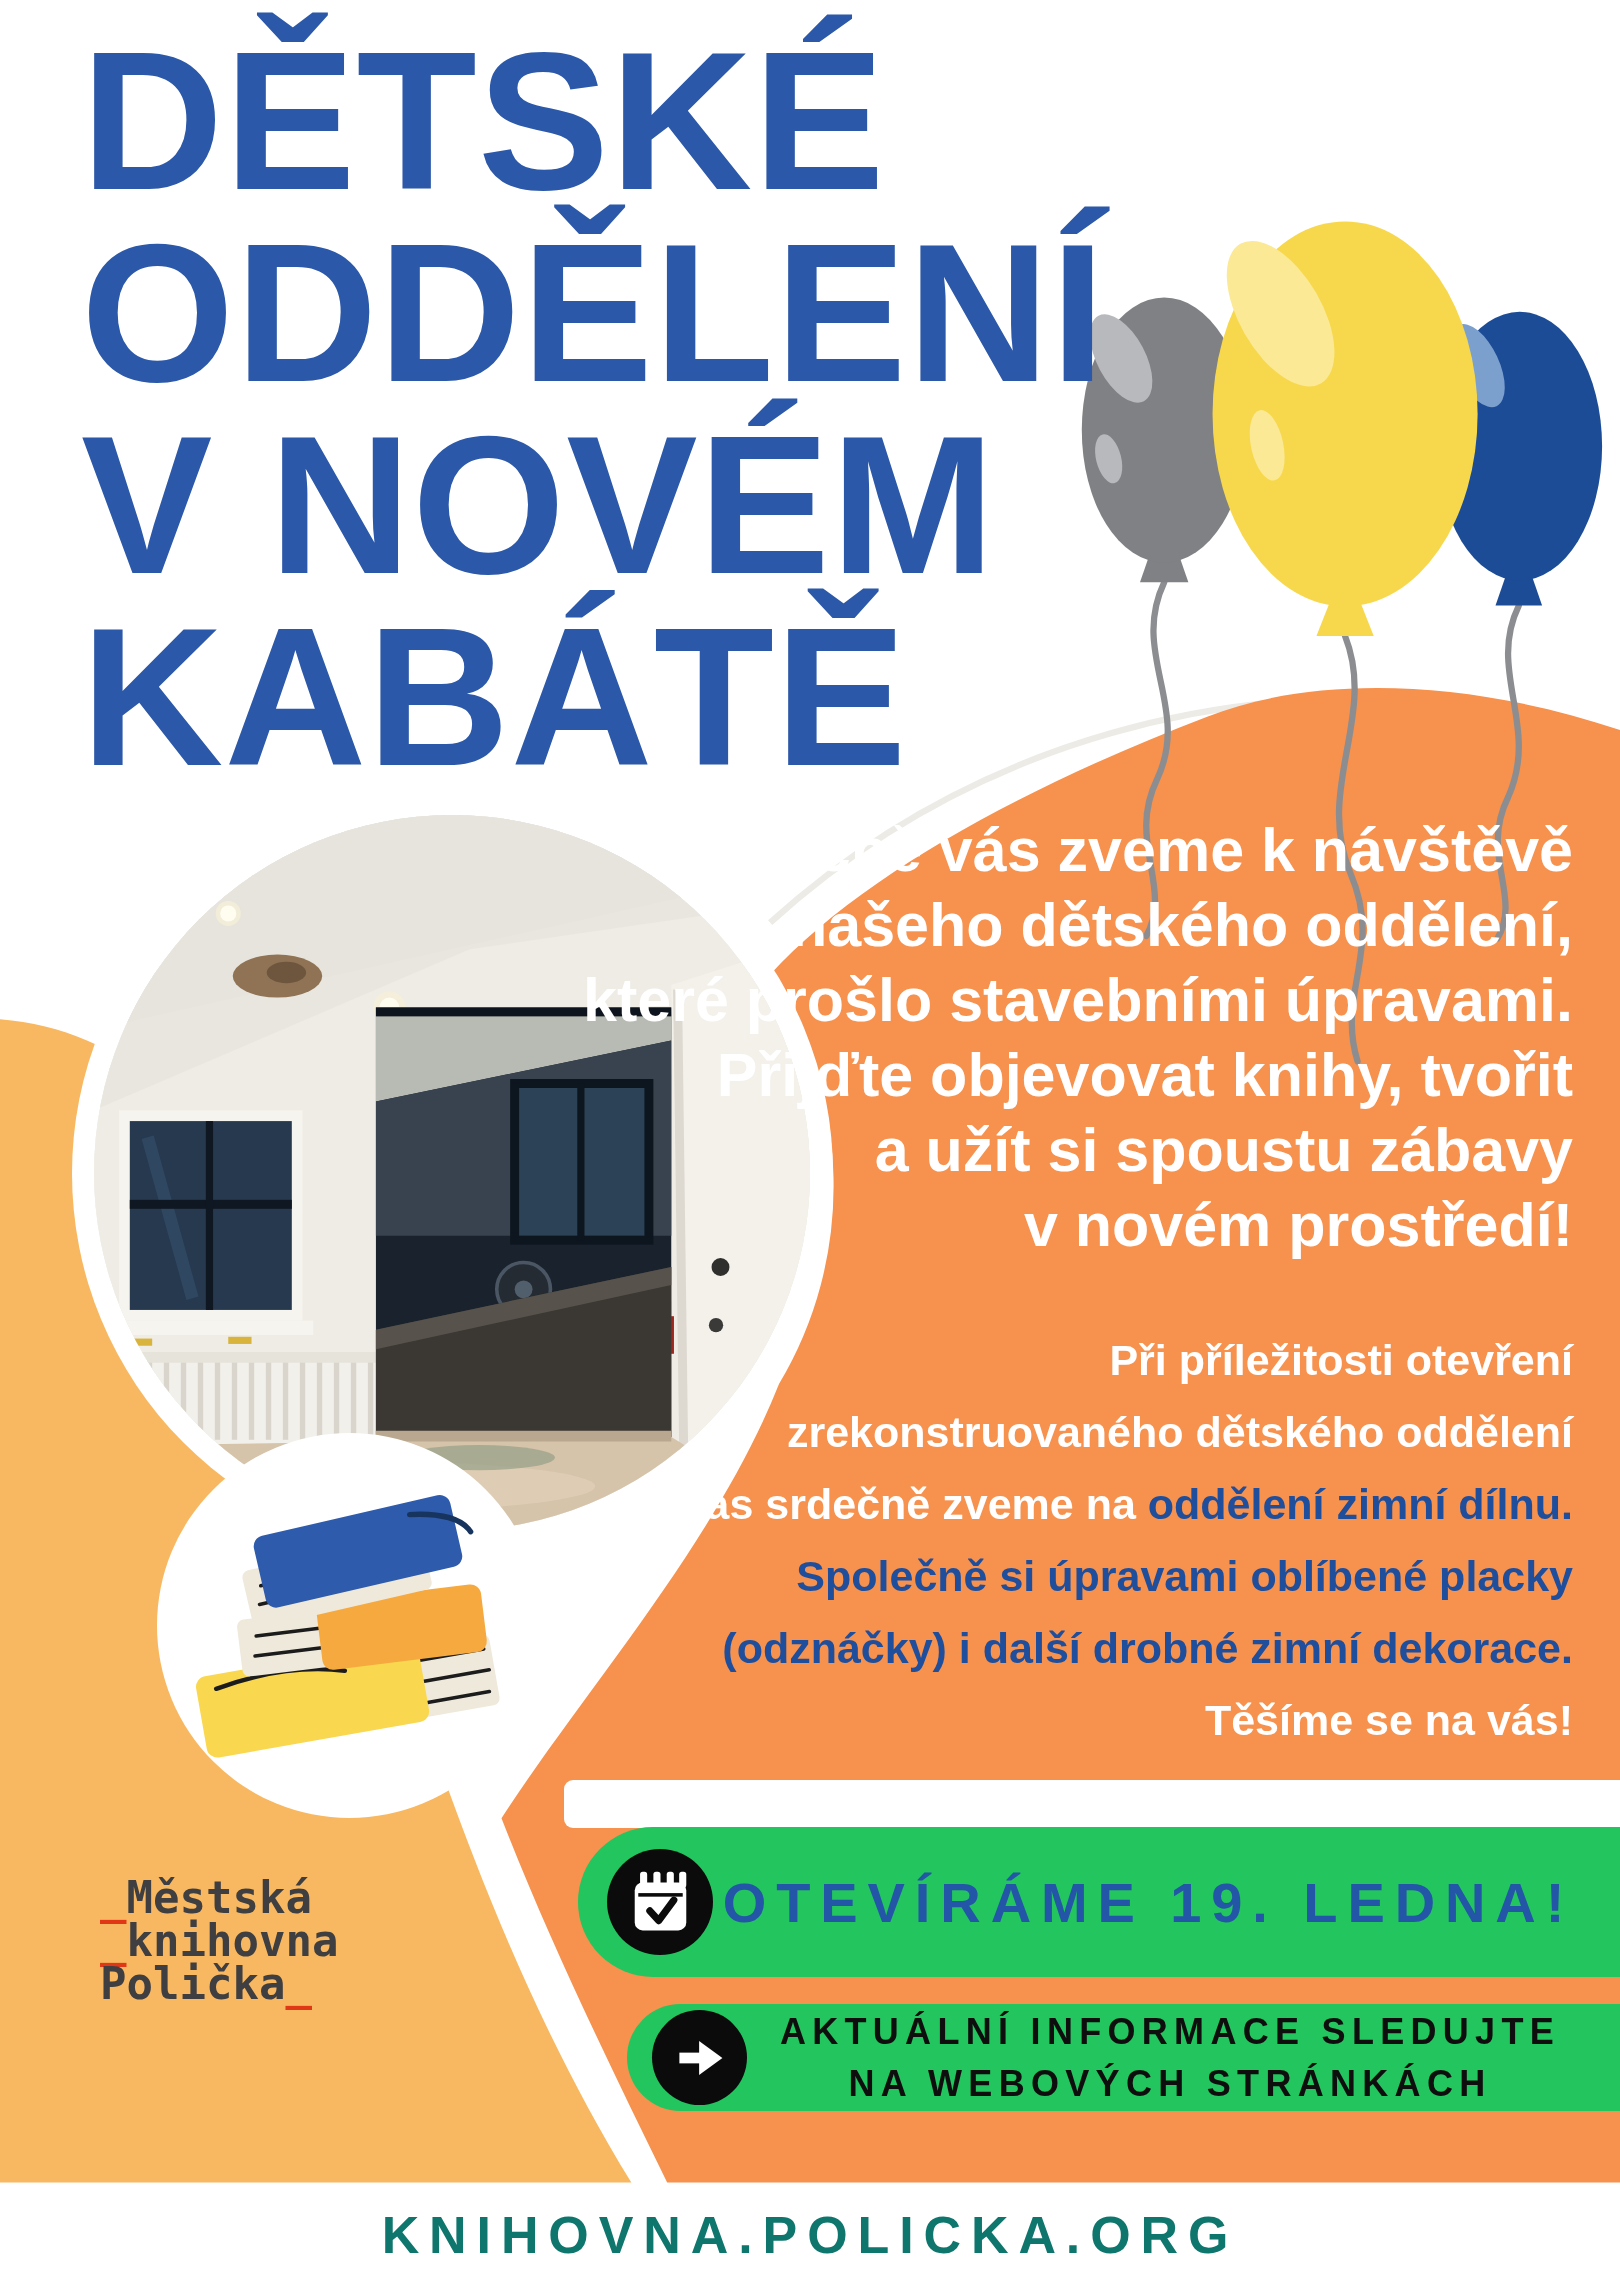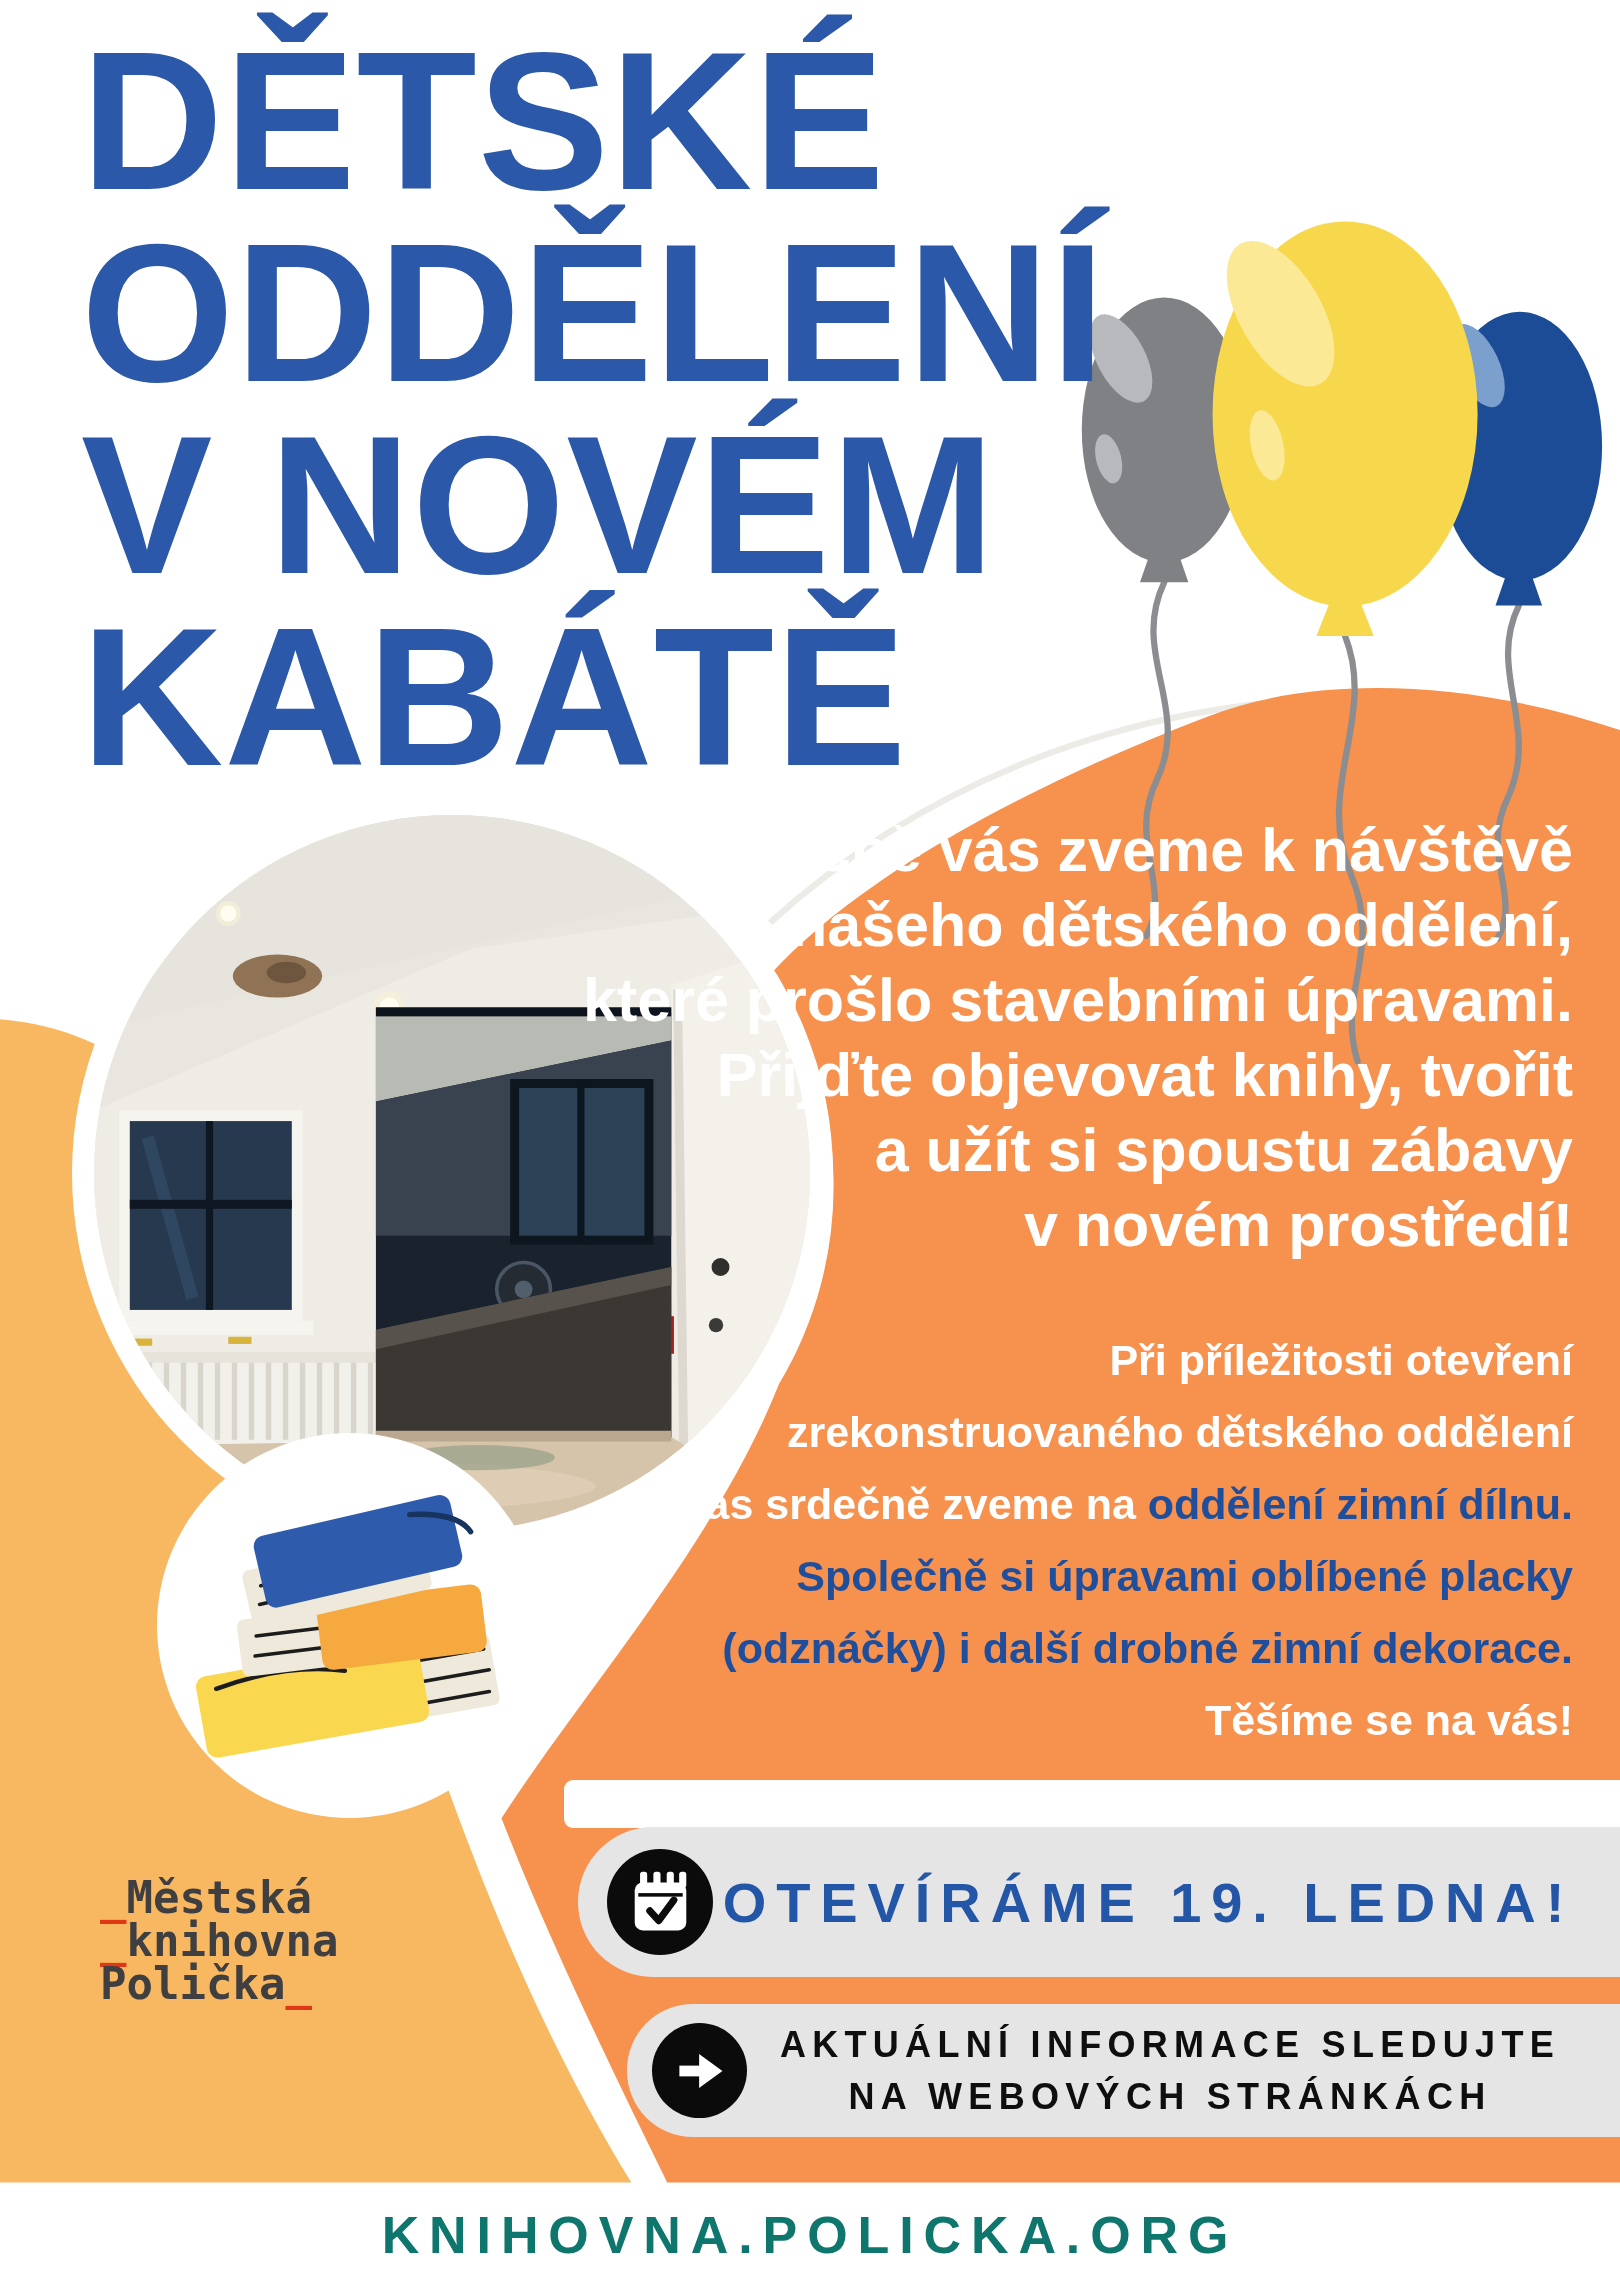--- a/index.html
+++ b/index.html
@@ -26,23 +26,23 @@
   .intro{right:63px;top:813px;text-align:right;color:#fff;font-size:61px;font-weight:700;
          line-height:75px;white-space:nowrap;}
   .invite{right:63px;top:1324px;text-align:right;color:#fff;font-size:43px;font-weight:700;
           line-height:72px;white-space:nowrap;}
   .invite .blue, .invite-blue{color:#1E4E9C;}
 
   
   .stripe{left:564px;top:1780px;width:1056px;height:48px;background:#fff;border-radius:9px 0 0 9px;}
 
   
-  .banner{background:#e5e5e5;display:flex;align-items:center;}
+  .banner{background:#22c55e;display:flex;align-items:center;}
   .banner-open{left:578px;top:1827px;width:1042px;height:150px;border-radius:75px 0 0 75px;}
-  .banner-info{left:627px;top:2004px;width:993px;height:133px;border-radius:66px 0 0 66px;}
+  .banner-info{left:627px;top:2004px;width:993px;height:107px;border-radius:66px 0 0 66px;}
   .icon-circle{border-radius:50%;background:#0B0B0B;display:flex;align-items:center;justify-content:center;flex:0 0 auto;}
   .icon-circle.lg{width:106px;height:106px;margin-left:29px;}
   .icon-circle.sm{width:95px;height:95px;margin-left:25px;}
   .open-label{flex:1;text-align:center;color:#2356A7;font-size:56px;font-weight:700;
               letter-spacing:9.9px;padding-right:36px;white-space:nowrap;}
   .info-text{flex:1;text-align:center;color:#0E0E0E;font-size:36px;font-weight:700;
              letter-spacing:6.3px;line-height:52px;padding-right:27px;white-space:nowrap;}
 
   
   .logo{left:100px;top:1876px;font-family:"DejaVu Sans Mono",monospace;font-size:44px;

